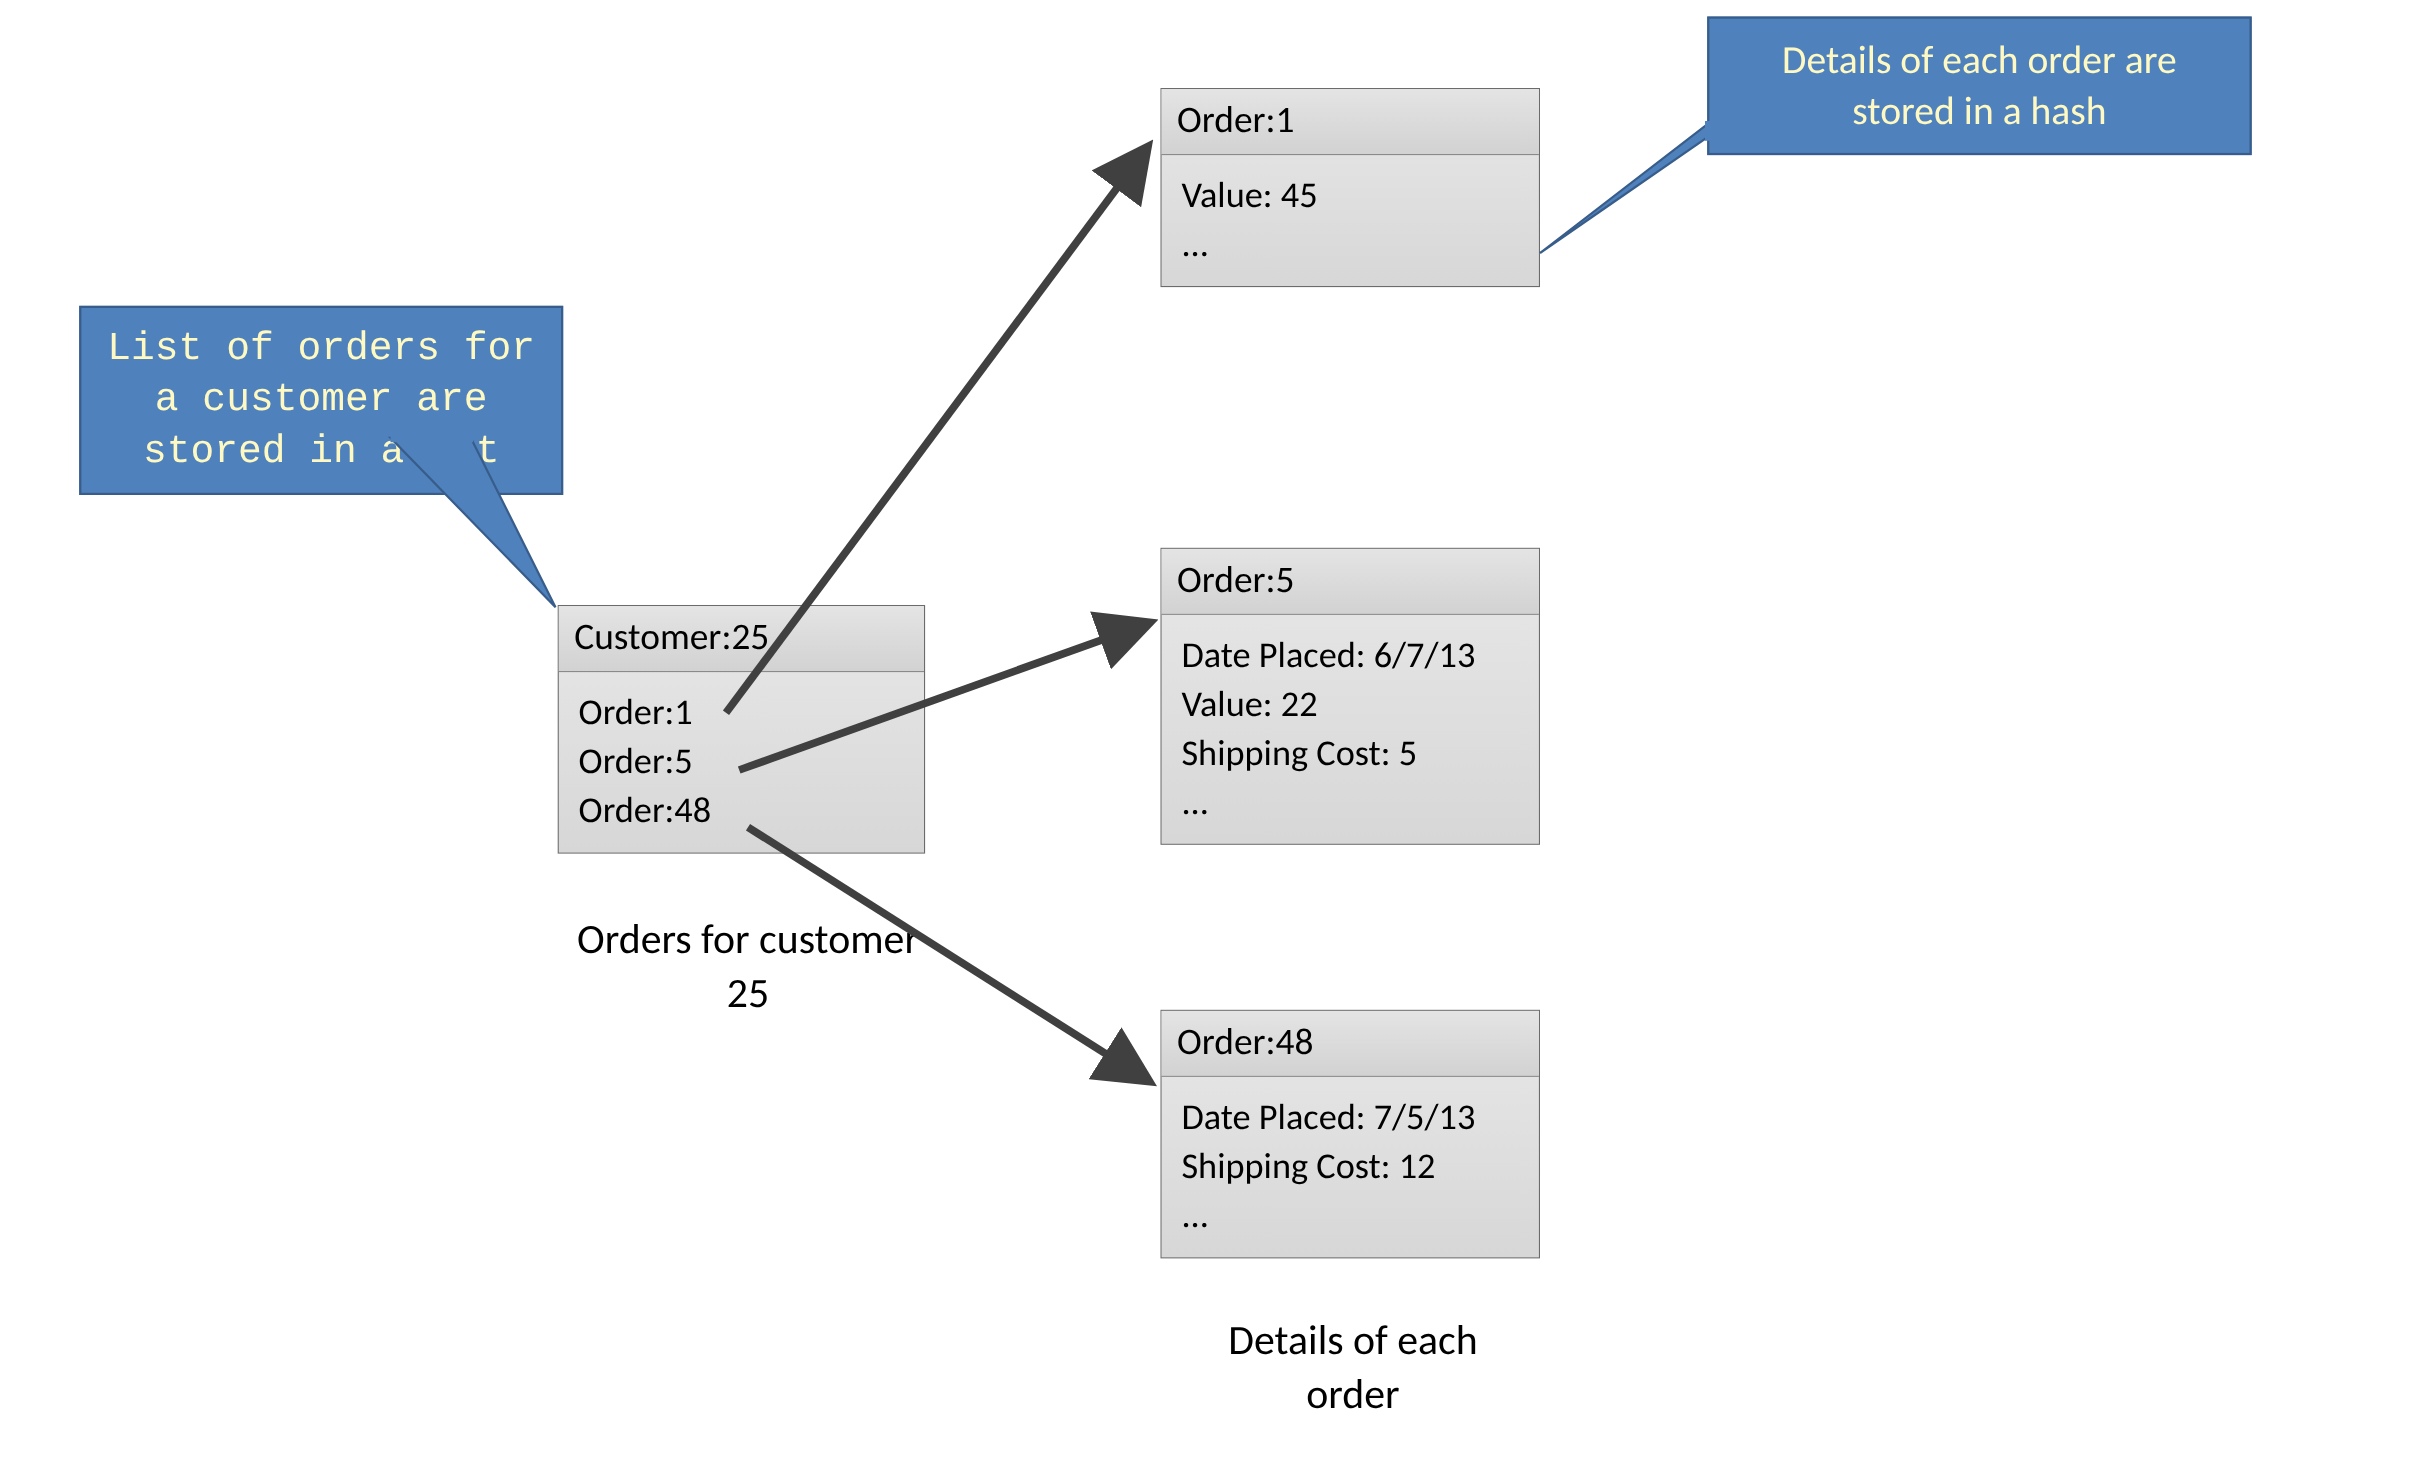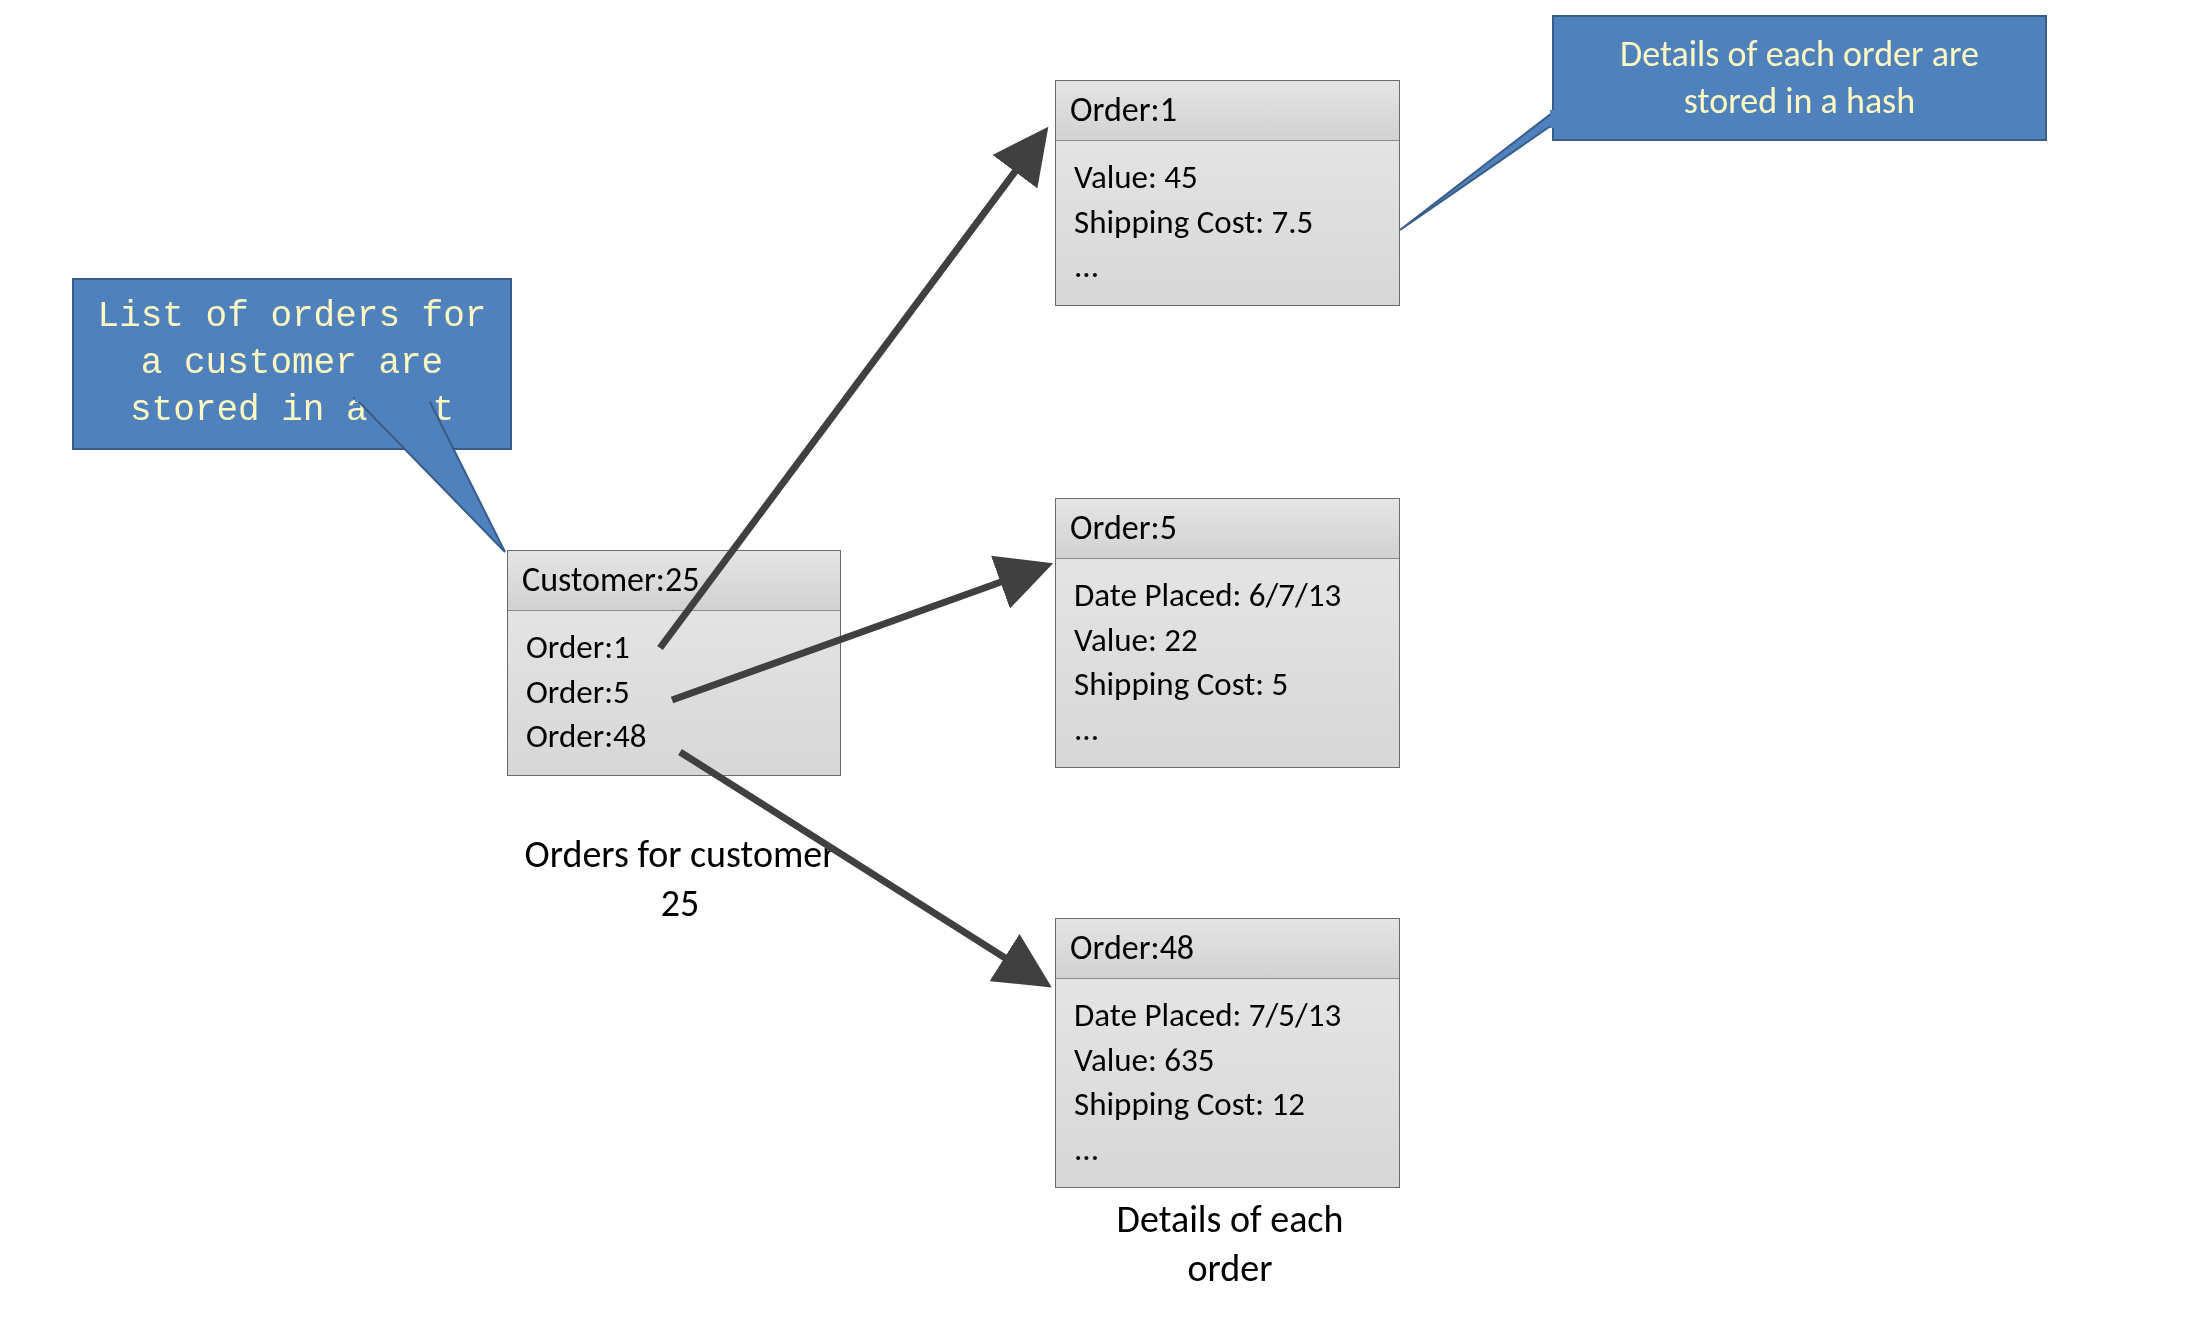--- a/index.html
+++ b/index.html
@@ -86,21 +86,20 @@
   <div class="caption" style="left:510px; top:830px; width:340px;">
     <span>Orders for customer 25</span>
   </div>
 
   <div class="box" style="left:1055px; top:80px; width:345px;">
     <div class="box-header">
       <span>Order:1</span>
     </div>
     <div class="box-body">
       <span class="body-line">Value: 45</span>
-      <span class="body-line">Shipping Cost: 7.5</span>
       <span class="body-line">...</span>
     </div>
   </div>
 
   <div class="box" style="left:1055px; top:498px; width:345px;">
     <div class="box-header">
       <span>Order:5</span>
     </div>
     <div class="box-body">
       <span class="body-line">Date Placed: 6/7/13</span>
@@ -109,21 +108,20 @@
       <span class="body-line">...</span>
     </div>
   </div>
 
   <div class="box" style="left:1055px; top:918px; width:345px;">
     <div class="box-header">
       <span>Order:48</span>
     </div>
     <div class="box-body">
       <span class="body-line">Date Placed: 7/5/13</span>
-      <span class="body-line">Value: 635</span>
       <span class="body-line">Shipping Cost: 12</span>
       <span class="body-line">...</span>
     </div>
   </div>
 
   <div class="caption" style="left:1080px; top:1195px; width:300px;">
     <span>Details of each order</span>
   </div>
 
   <svg class="arrows" viewBox="0 0 2193 1344">

